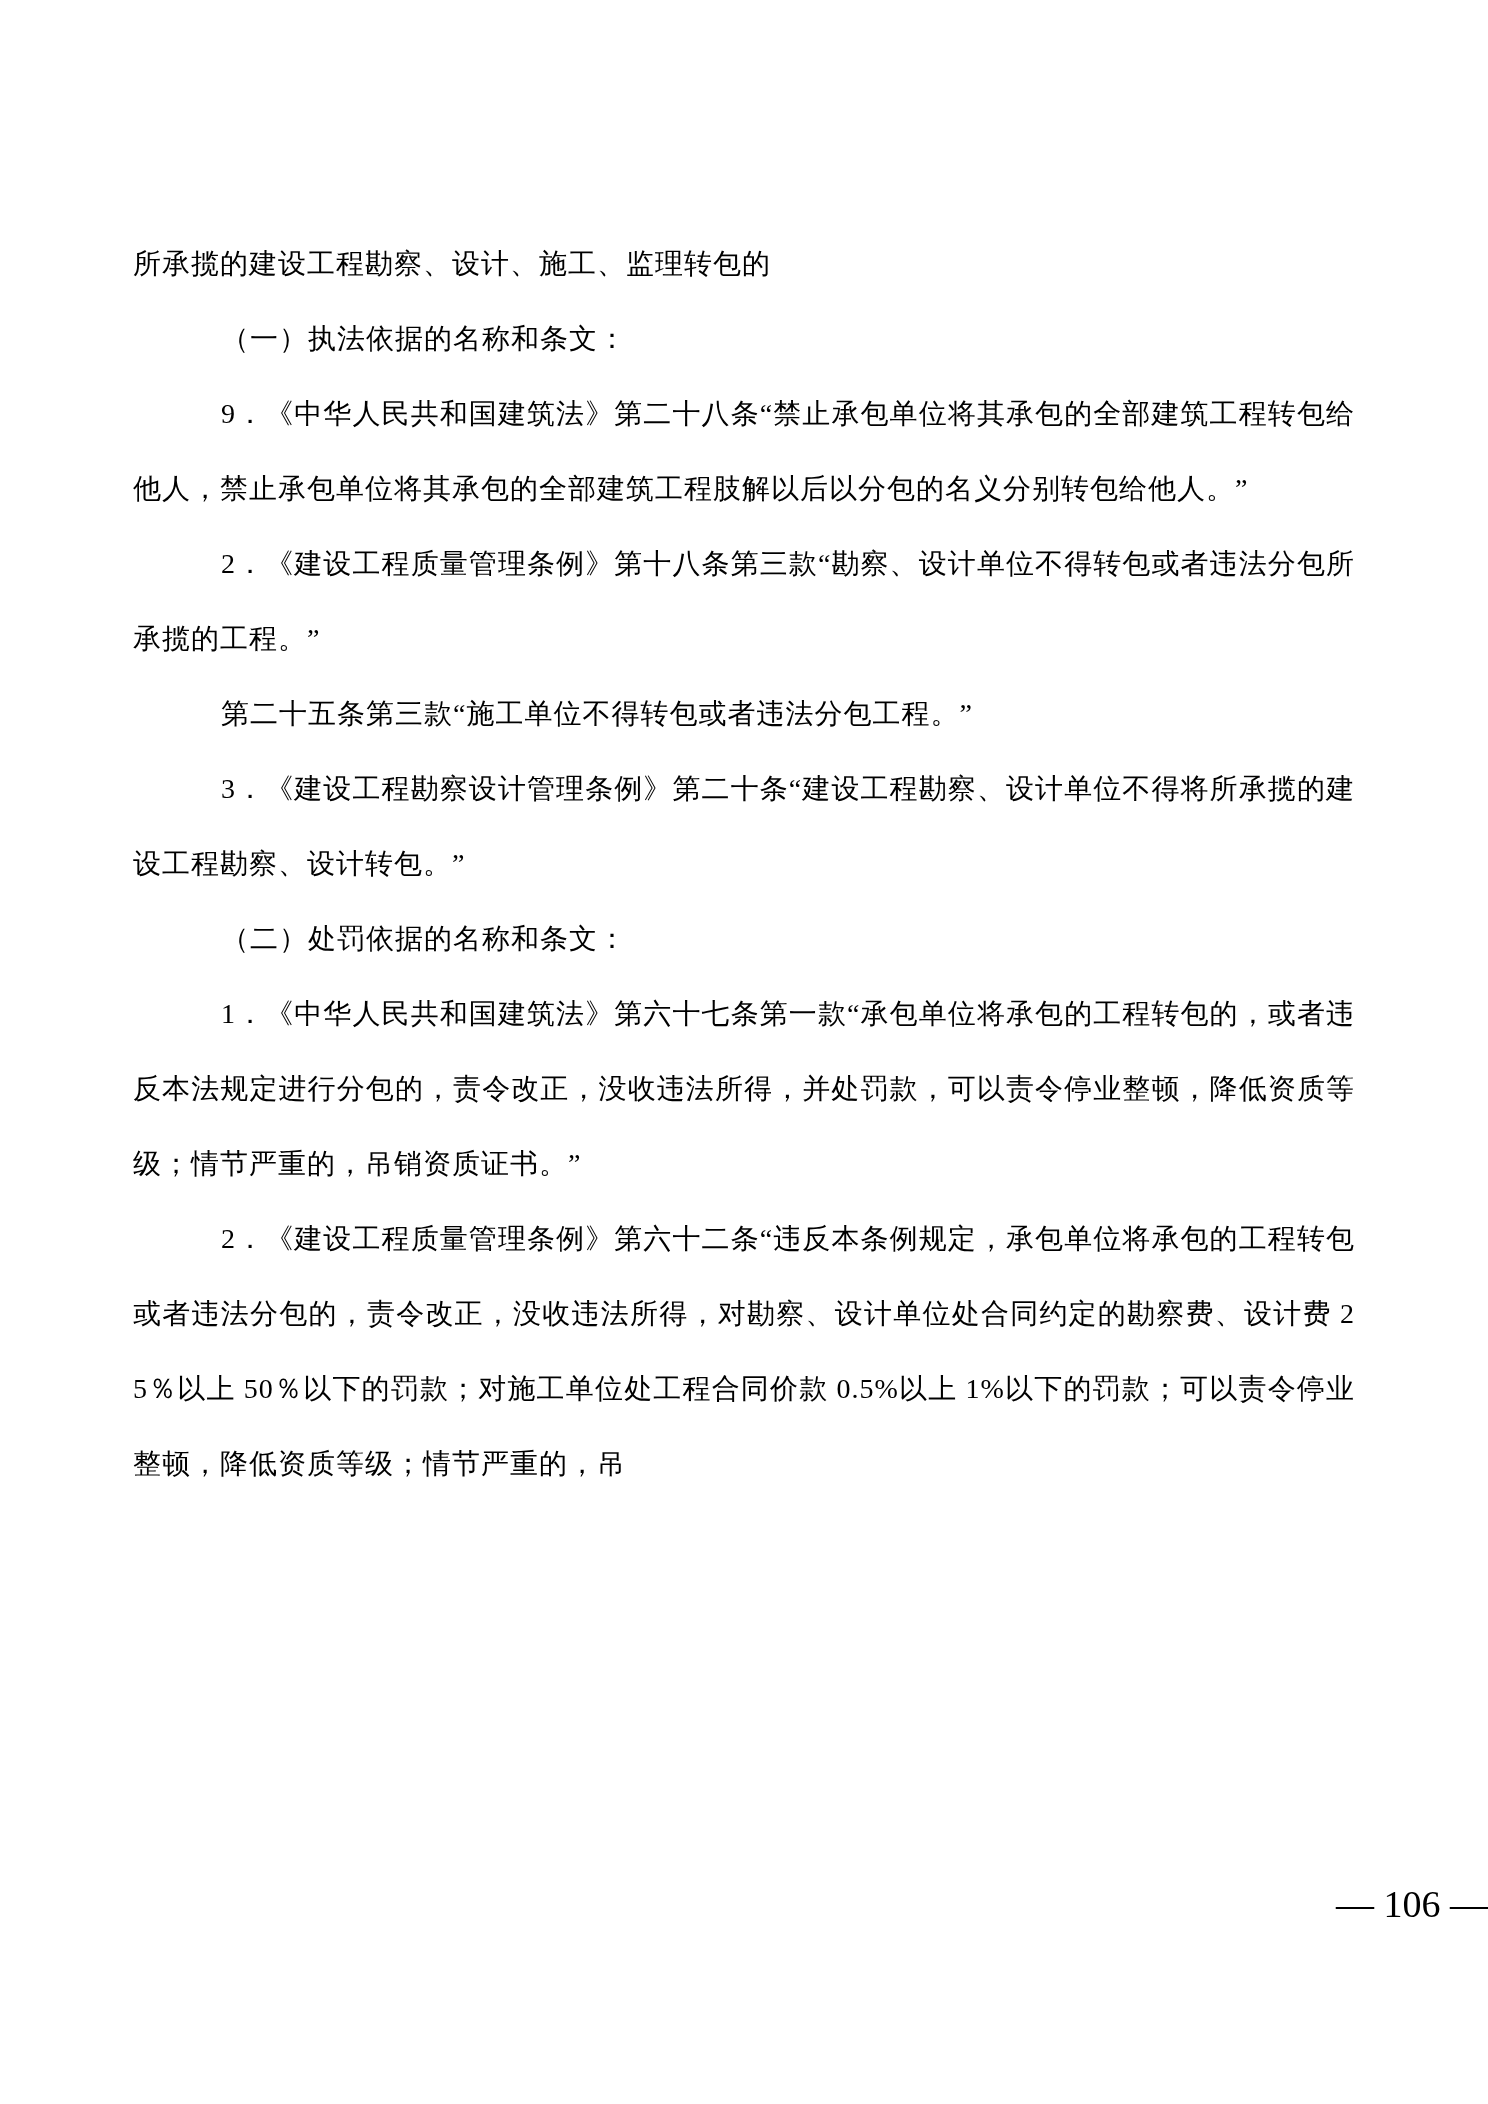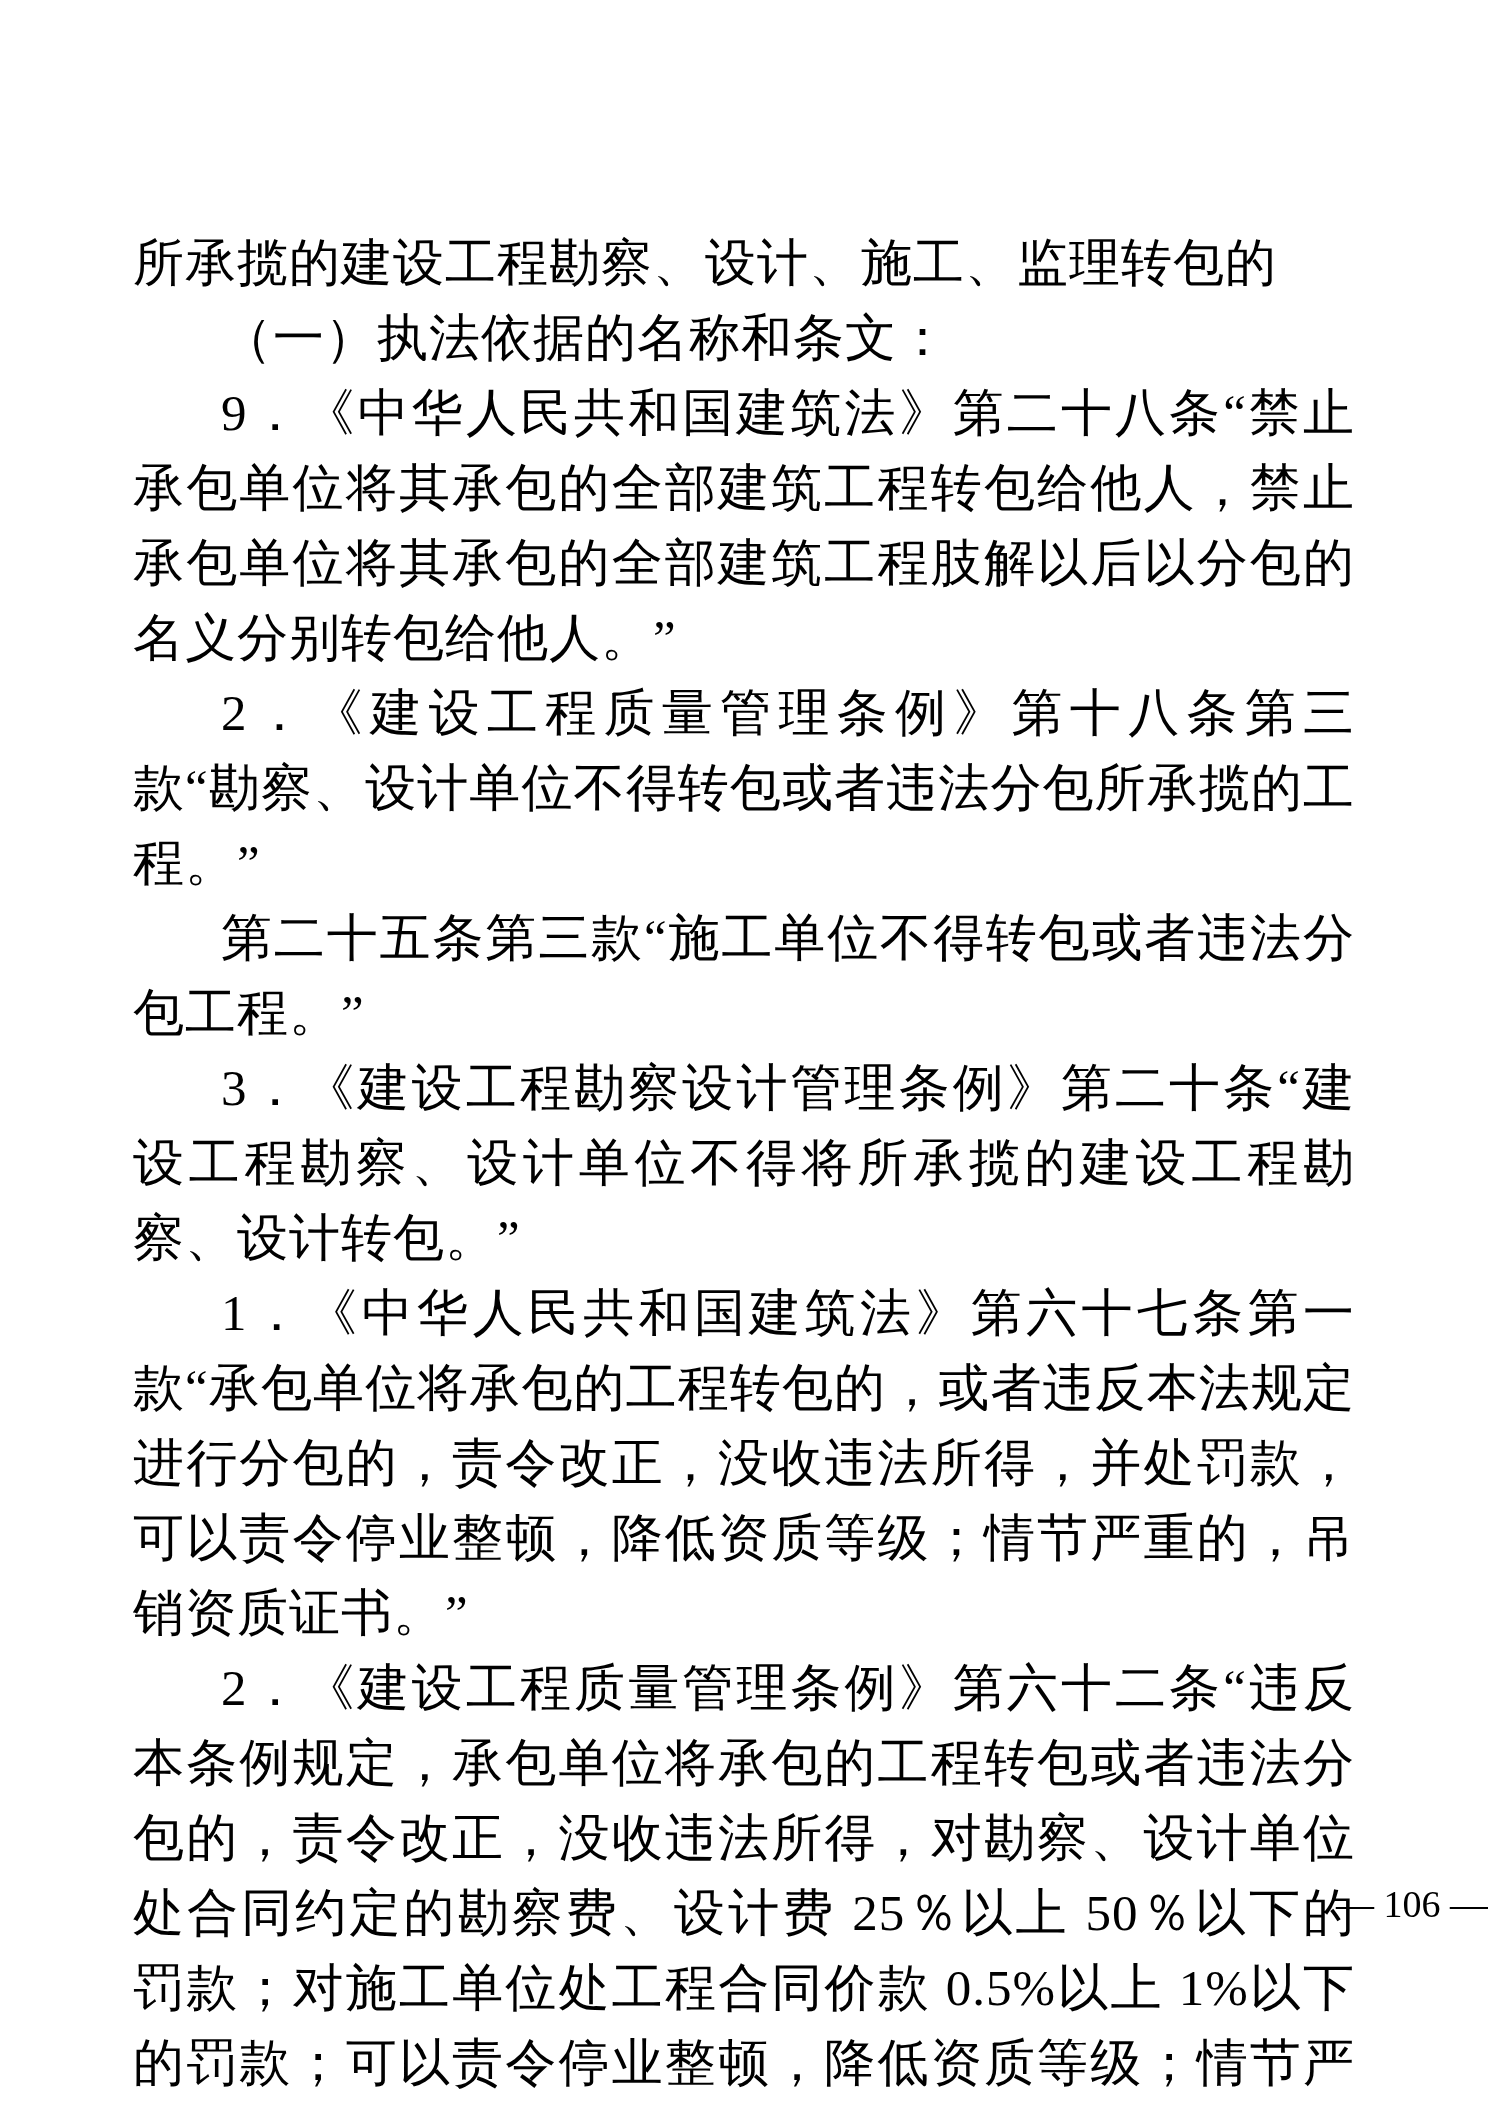--- a/index.html
+++ b/index.html
@@ -21,21 +21,21 @@
     overflow: hidden;
   }
   .content {
     position: absolute;
     left: 133px;
     width: 1222px;
     top: 226px;
   }
   p.line {
     margin: 0;
-    font-size: 51px;
+    font-size: 28px;
     line-height: 75px;
     text-align: justify;
     text-justify: inter-ideograph;
     letter-spacing: 1px;
     word-break: break-all;
   }
   p.indent {
     text-indent: 88px;
   }
   p.heading {
@@ -55,17 +55,18 @@
 <body>
 
 <div class="page">
   <div class="content">
     <p class="line">所承揽的建设工程勘察、设计、施工、监理转包的</p>
     <p class="line indent heading">（一）执法依据的名称和条文：</p>
     <p class="line indent">9．《中华人民共和国建筑法》第二十八条“禁止承包单位将其承包的全部建筑工程转包给他人，禁止承包单位将其承包的全部建筑工程肢解以后以分包的名义分别转包给他人。”</p>
     <p class="line indent">2．《建设工程质量管理条例》第十八条第三款“勘察、设计单位不得转包或者违法分包所承揽的工程。”</p>
     <p class="line indent">第二十五条第三款“施工单位不得转包或者违法分包工程。”</p>
     <p class="line indent">3．《建设工程勘察设计管理条例》第二十条“建设工程勘察、设计单位不得将所承揽的建设工程勘察、设计转包。”</p>
+    <p class="line indent heading">（二）处罚依据的名称和条文：</p>
     <p class="line indent">1．《中华人民共和国建筑法》第六十七条第一款“承包单位将承包的工程转包的，或者违反本法规定进行分包的，责令改正，没收违法所得，并处罚款，可以责令停业整顿，降低资质等级；情节严重的，吊销资质证书。”</p>
     <p class="line indent">2．《建设工程质量管理条例》第六十二条“违反本条例规定，承包单位将承包的工程转包或者违法分包的，责令改正，没收违法所得，对勘察、设计单位处合同约定的勘察费、设计费 25％以上 50％以下的罚款；对施工单位处工程合同价款 0.5%以上 1%以下的罚款；可以责令停业整顿，降低资质等级；情节严重的，吊</p>
   </div>
   <div class="footer">— 106 —</div>
 </div>
 
 </body></html>

